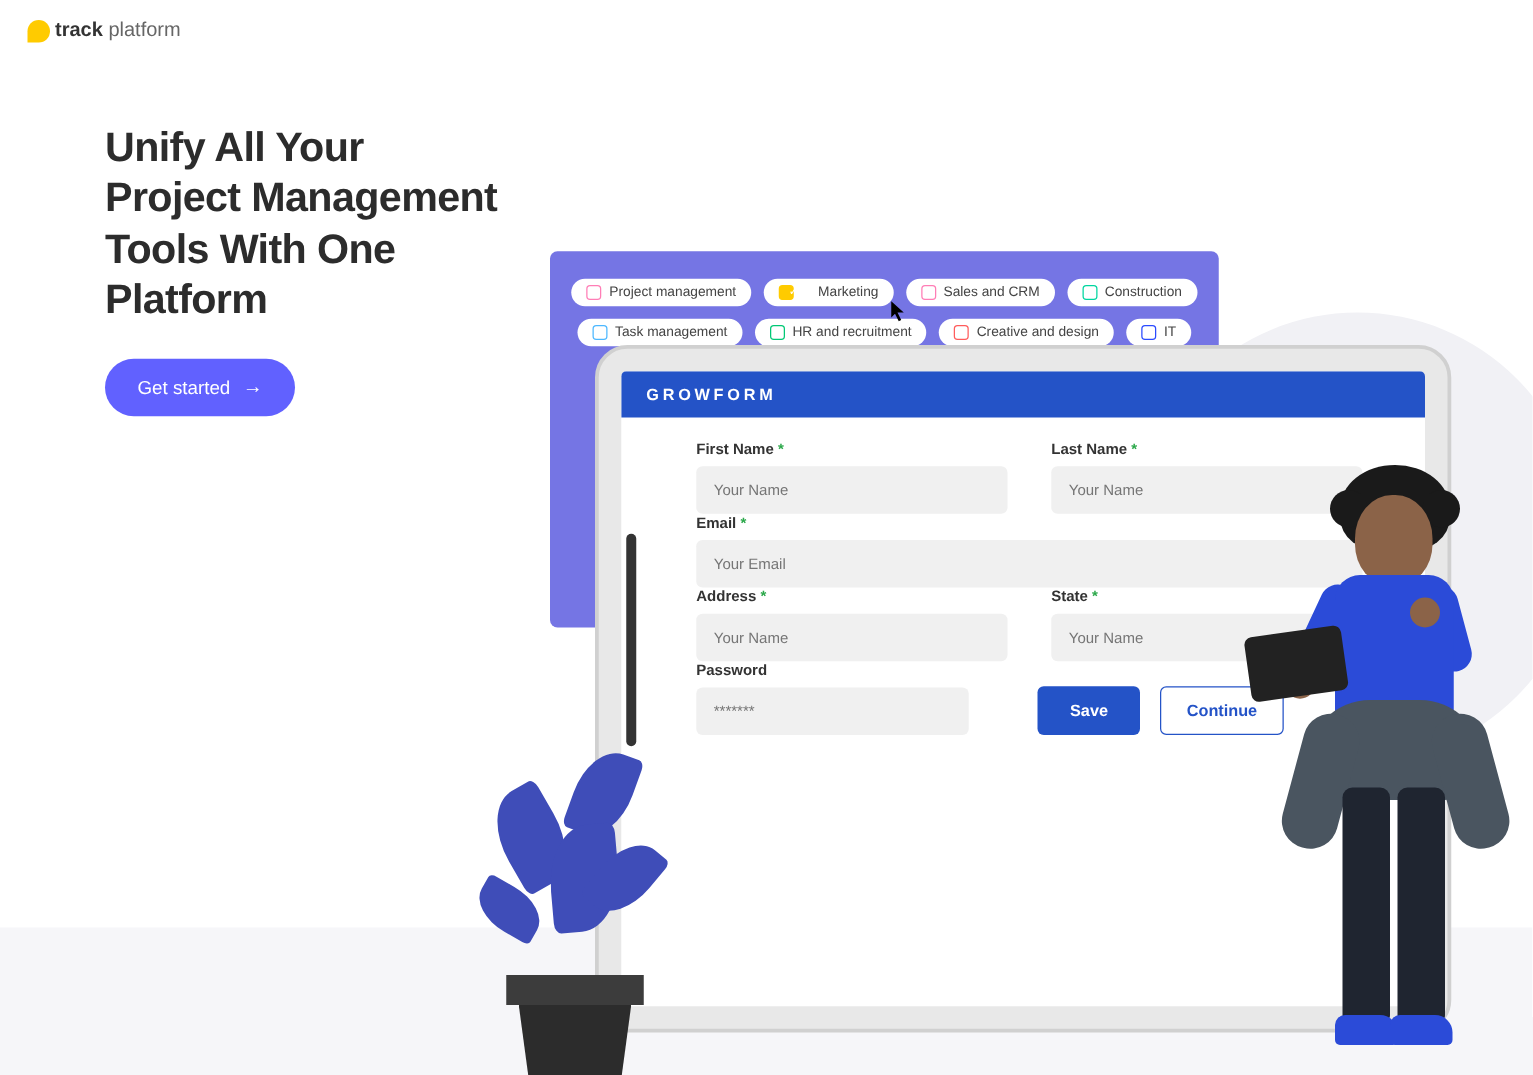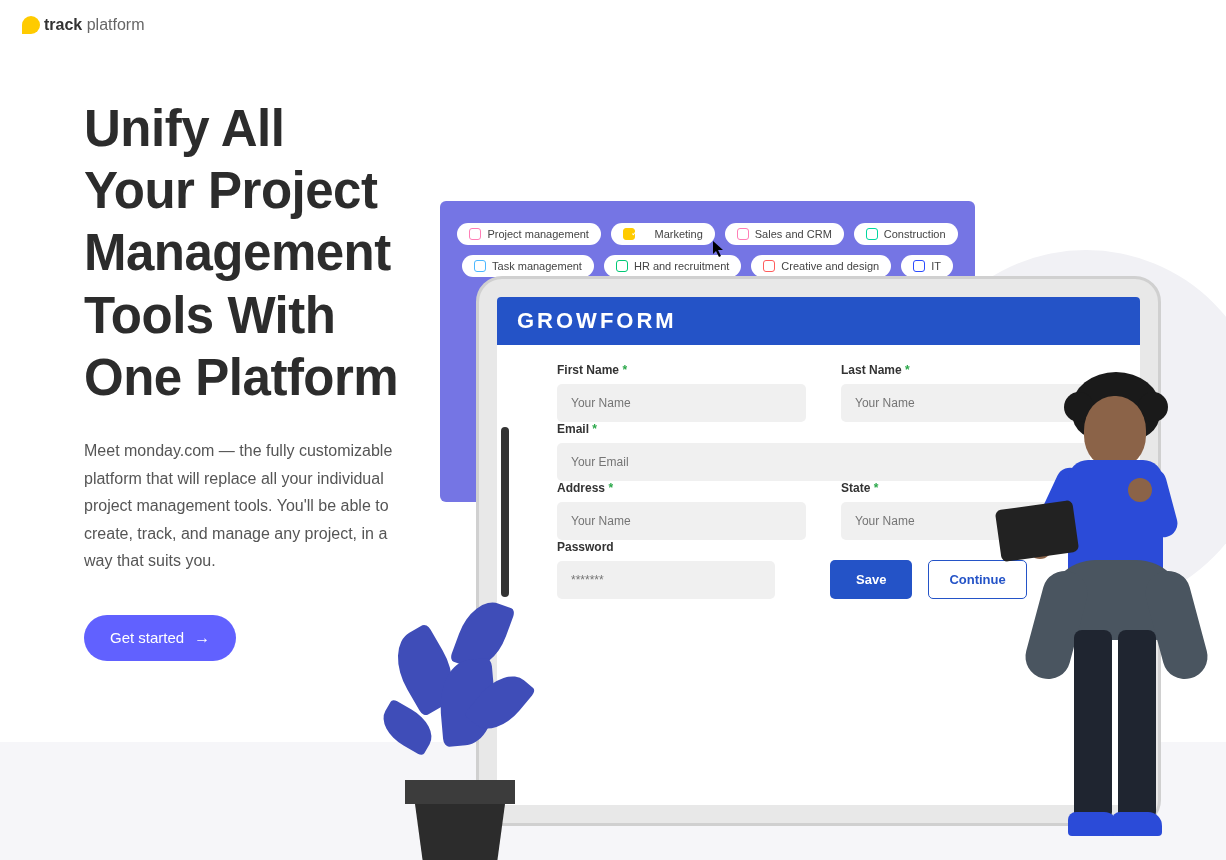--- a/index.html
+++ b/index.html
@@ -3,21 +3,21 @@
 <meta charset="utf-8">
 <style>
 *{margin:0;padding:0;box-sizing:border-box;font-family:'Segoe UI',Arial,sans-serif}
 body{width:1226px;height:860px;overflow:hidden;background:#fff;position:relative}
 .page{position:relative;width:100%;height:100%}
 .logo{position:absolute;top:16px;left:22px;display:flex;align-items:center;gap:4px}
 .logo-icon{width:18px;height:18px;background:#ffcb00;border-radius:50% 50% 50% 0;position:relative}
 .logo-text{font-size:16px;font-weight:700;color:#333}
 .logo-text .light{font-weight:400;color:#666}
 .hero{position:absolute;top:98px;left:84px;width:320px}
-.headline{font-size:51px;font-weight:800;color:#2c2c2c;line-height:1.22;margin-bottom:28px;letter-spacing:-.5px}
+.headline{font-size:33px;font-weight:800;color:#2c2c2c;line-height:1.22;margin-bottom:28px;letter-spacing:-.5px}
 .body-text{font-size:16px;color:#555;line-height:1.72;margin-bottom:40px}
 .cta{background:#6161ff;color:#fff;border:none;padding:14px 26px;border-radius:24px;font-size:15px;font-weight:500;display:inline-flex;align-items:center;gap:10px;cursor:pointer}
 .arrow{font-size:16px}
 .bg-circle{position:absolute;right:-40px;top:250px;width:360px;height:360px;border-radius:50%;background:#f1f1f5;z-index:0}
 .purple-panel{position:absolute;left:440px;top:201px;width:535px;height:301px;background:#7575e4;border-radius:6px;padding:22px 0 0 0}
 .tag-rows{display:flex;flex-direction:column;gap:10px;align-items:center}
 .tag-row{display:flex;gap:10px}
 .tag{background:#fff;border-radius:14px;padding:5px 12px;font-size:11px;color:#444;display:flex;align-items:center;gap:6px}
 .tag-sq{width:12px;height:12px;border-radius:3px;border:1.5px solid}
 .sq-pink{border-color:#ff7eb6}
@@ -25,21 +25,21 @@
 .sq-blue{border-color:#4db8ff}
 .sq-teal{border-color:#00d6a0}
 .sq-green{border-color:#00c875}
 .sq-red{border-color:#ff5c5c}
 .sq-navy{border-color:#2b4bff}
 .check{color:#fff;font-size:9px;position:relative;left:-10px;top:-1px}
 .cursor{position:absolute;left:712px;top:240px;width:14px;height:18px;z-index:5}
 .tablet{position:absolute;left:476px;top:276px;width:685px;height:550px;background:#e8e8e8;border-radius:26px;border:3px solid #d0d0d0;padding:18px;z-index:3}
 .screen{width:100%;height:100%;background:#fff;border-radius:4px;overflow:hidden;position:relative}
 .scrollbar{position:absolute;left:4px;top:130px;width:8px;height:170px;background:#333;border-radius:4px}
-.form-header{background:#2453c7;color:#fff;padding:11px 20px;font-size:22px;font-weight:700;letter-spacing:3px}
+.form-header{background:#2453c7;color:#fff;padding:11px 20px;font-size:13px;font-weight:700;letter-spacing:3px}
 .form-body{padding:18px 50px 0 60px}
 .row{display:flex;gap:35px;}
 .field{flex:1}
 .field.full{width:100%}
 .label{font-size:12px;font-weight:600;color:#333;margin-bottom:7px;display:block}
 .req{color:#2ba84a}
 .input{width:100%;background:#f0f0f0;border:none;border-radius:5px;padding:12px 14px;font-size:12px;color:#999}
 .btn-row{display:flex;gap:16px;justify-content:flex-start;margin-left:236px;margin-top:4px}
 .btn-save{background:#2453c7;color:#fff;border:none;padding:12px 26px;border-radius:5px;font-size:13px;font-weight:600;cursor:pointer}
 .btn-continue{background:#fff;color:#2453c7;border:1.5px solid #2453c7;padding:11px 20px;border-radius:5px;font-size:13px;font-weight:600;cursor:pointer}
@@ -84,21 +84,20 @@
 <div class="page">
 <div class="ground"></div>
 
 <div class="logo">
   <span class="logo-icon"></span>
   <span class="logo-text"><span>track</span> <span class="light">platform</span></span>
 </div>
 
 <div class="hero">
   <h1 class="headline">Unify All Your Project Management Tools With One Platform</h1>
-  <p class="body-text">Meet monday.com — the fully customizable platform that will replace all your individual project management tools. You'll be able to create, track, and manage any project, in a way that suits you.</p>
   <button class="cta">
     <span>Get started</span>
     <span class="arrow">→</span>
   </button>
 </div>
 
 <div class="bg-circle"></div>
 
 <div class="purple-panel">
   <div class="tag-rows">

